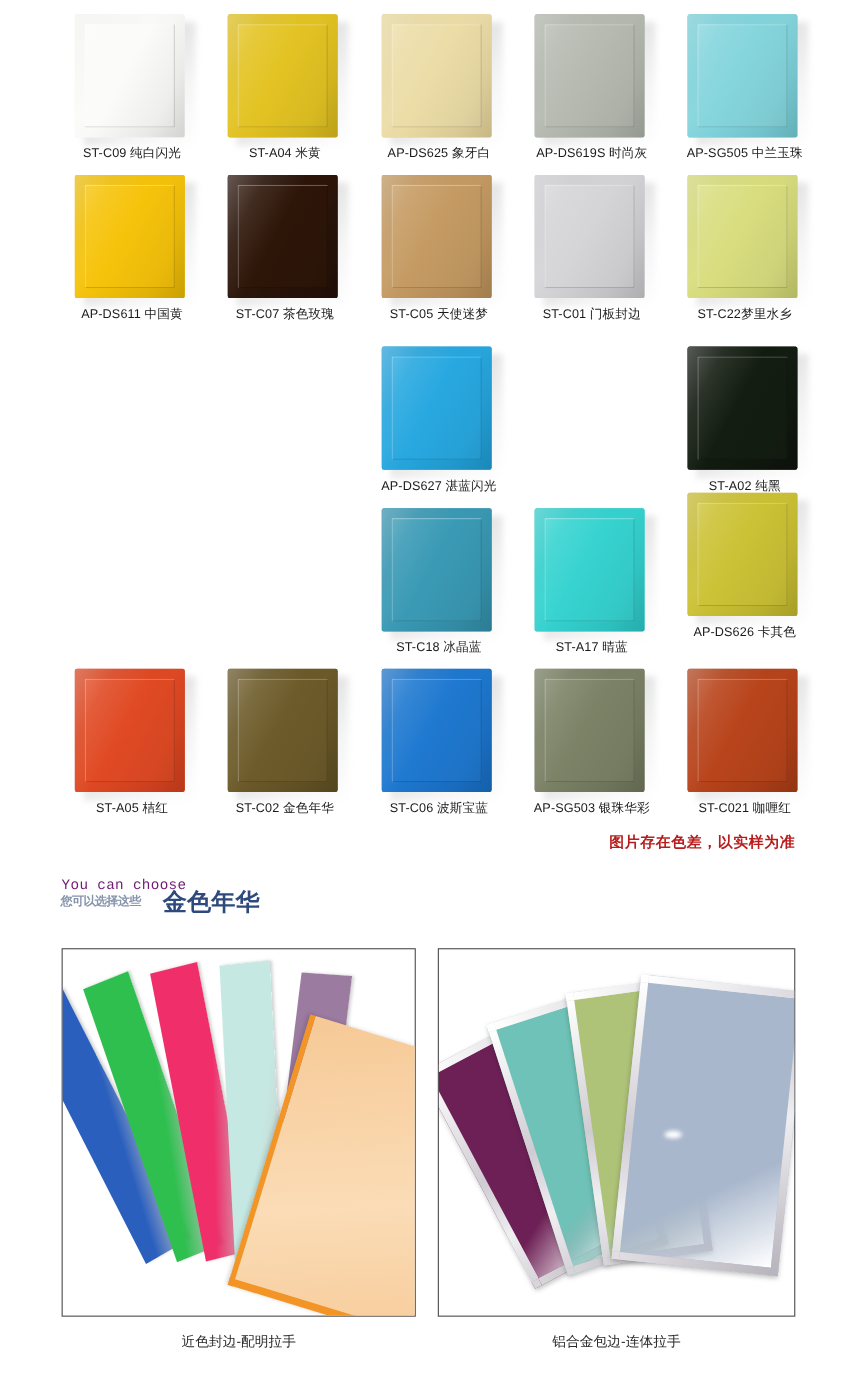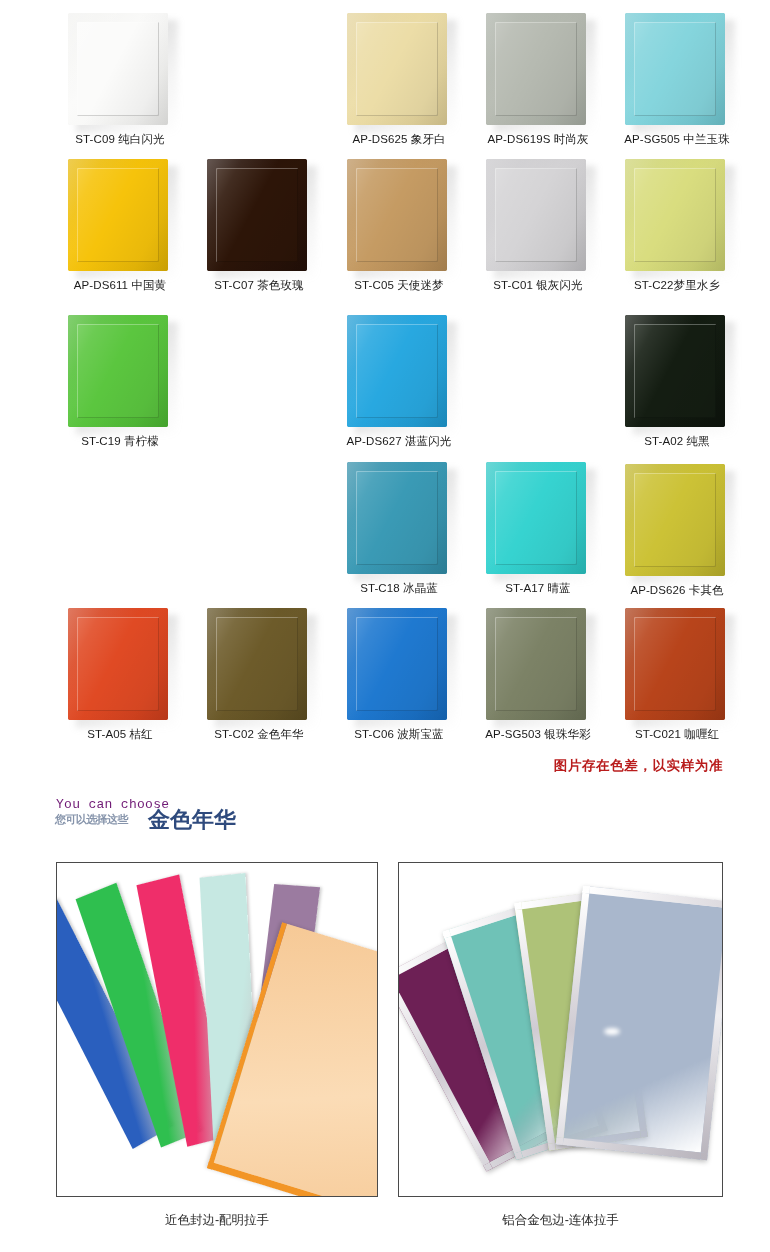--- a/index.html
+++ b/index.html
@@ -186,20 +186,31 @@
       <div class="swatch-tile-wrap">
         <div class="swatch-shadow"></div>
         <div class="swatch-tile" style="background: rgb(242, 242, 240);">
           <div class="bevel-outer" style="background: linear-gradient(135deg, rgb(242, 242, 240), rgb(251, 251, 250) 45%, rgb(242, 242, 240));"></div>
           <div class="bevel-inner" style="background: rgb(251, 251, 250);"></div>
           <div class="gloss"></div>
         </div>
       </div>
       <div class="swatch-label">ST-C09 纯白闪光</div>
     </div>
+    <div class="swatch-cell" style="left: 189px; top: 13px;">
+      <div class="swatch-tile-wrap">
+        <div class="swatch-shadow"></div>
+        <div class="swatch-tile" style="background: rgb(216, 185, 28);">
+          <div class="bevel-outer" style="background: linear-gradient(135deg, rgb(216, 185, 28), rgb(227, 195, 35) 45%, rgb(216, 185, 28));"></div>
+          <div class="bevel-inner" style="background: rgb(227, 195, 35);"></div>
+          <div class="gloss"></div>
+        </div>
+      </div>
+      <div class="swatch-label">ST-A04 米黄</div>
+    </div>
     <div class="swatch-cell" style="left: 329px; top: 13px;">
       <div class="swatch-tile-wrap">
         <div class="swatch-shadow"></div>
         <div class="swatch-tile" style="background: rgb(227, 210, 153);">
           <div class="bevel-outer" style="background: linear-gradient(135deg, rgb(227, 210, 153), rgb(236, 221, 167) 45%, rgb(227, 210, 153));"></div>
           <div class="bevel-inner" style="background: rgb(236, 221, 167);"></div>
           <div class="gloss"></div>
         </div>
       </div>
       <div class="swatch-label">AP-DS625 象牙白</div>
@@ -261,44 +272,33 @@
     </div>
     <div class="swatch-cell" style="left: 468px; top: 159px;">
       <div class="swatch-tile-wrap">
         <div class="swatch-shadow"></div>
         <div class="swatch-tile" style="background: rgb(199, 198, 201);">
           <div class="bevel-outer" style="background: linear-gradient(135deg, rgb(199, 198, 201), rgb(213, 212, 214) 45%, rgb(199, 198, 201));"></div>
           <div class="bevel-inner" style="background: rgb(213, 212, 214);"></div>
           <div class="gloss"></div>
         </div>
       </div>
-      <div class="swatch-label">ST-C01 银灰闪光</div>
+      <div class="swatch-label">ST-C01 门板封边</div>
     </div>
     <div class="swatch-cell" style="left: 607px; top: 159px;">
       <div class="swatch-tile-wrap">
         <div class="swatch-shadow"></div>
         <div class="swatch-tile" style="background: rgb(204, 210, 113);">
           <div class="bevel-outer" style="background: linear-gradient(135deg, rgb(204, 210, 113), rgb(217, 221, 127) 45%, rgb(204, 210, 113));"></div>
           <div class="bevel-inner" style="background: rgb(217, 221, 127);"></div>
           <div class="gloss"></div>
         </div>
       </div>
       <div class="swatch-label">ST-C22梦里水乡</div>
     </div>
-    <div class="swatch-cell" style="left: 50px; top: 315px;">
-      <div class="swatch-tile-wrap">
-        <div class="swatch-shadow"></div>
-        <div class="swatch-tile" style="background: rgb(78, 186, 52);">
-          <div class="bevel-outer" style="background: linear-gradient(135deg, rgb(78, 186, 52), rgb(91, 198, 63) 45%, rgb(78, 186, 52));"></div>
-          <div class="bevel-inner" style="background: rgb(91, 198, 63);"></div>
-          <div class="gloss"></div>
-        </div>
-      </div>
-      <div class="swatch-label">ST-C19 青柠檬</div>
-    </div>
     <div class="swatch-cell" style="left: 329px; top: 315px;">
       <div class="swatch-tile-wrap">
         <div class="swatch-shadow"></div>
         <div class="swatch-tile" style="background: rgb(31, 155, 211);">
           <div class="bevel-outer" style="background: linear-gradient(135deg, rgb(31, 155, 211), rgb(40, 168, 224) 45%, rgb(31, 155, 211));"></div>
           <div class="bevel-inner" style="background: rgb(40, 168, 224);"></div>
           <div class="gloss"></div>
         </div>
       </div>
       <div class="swatch-label">AP-DS627 湛蓝闪光</div>
@@ -329,21 +329,21 @@
       <div class="swatch-tile-wrap">
         <div class="swatch-shadow"></div>
         <div class="swatch-tile" style="background: rgb(43, 198, 196);">
           <div class="bevel-outer" style="background: linear-gradient(135deg, rgb(43, 198, 196), rgb(54, 211, 208) 45%, rgb(43, 198, 196));"></div>
           <div class="bevel-inner" style="background: rgb(54, 211, 208);"></div>
           <div class="gloss"></div>
         </div>
       </div>
       <div class="swatch-label">ST-A17 晴蓝</div>
     </div>
-    <div class="swatch-cell" style="left: 607px; top: 464px;">
+    <div class="swatch-cell" style="left: 607px; top: 448px;">
       <div class="swatch-tile-wrap">
         <div class="swatch-shadow"></div>
         <div class="swatch-tile" style="background: rgb(191, 181, 45);">
           <div class="bevel-outer" style="background: linear-gradient(135deg, rgb(191, 181, 45), rgb(204, 194, 54) 45%, rgb(191, 181, 45));"></div>
           <div class="bevel-inner" style="background: rgb(204, 194, 54);"></div>
           <div class="gloss"></div>
         </div>
       </div>
       <div class="swatch-label">AP-DS626 卡其色</div>
     </div>

